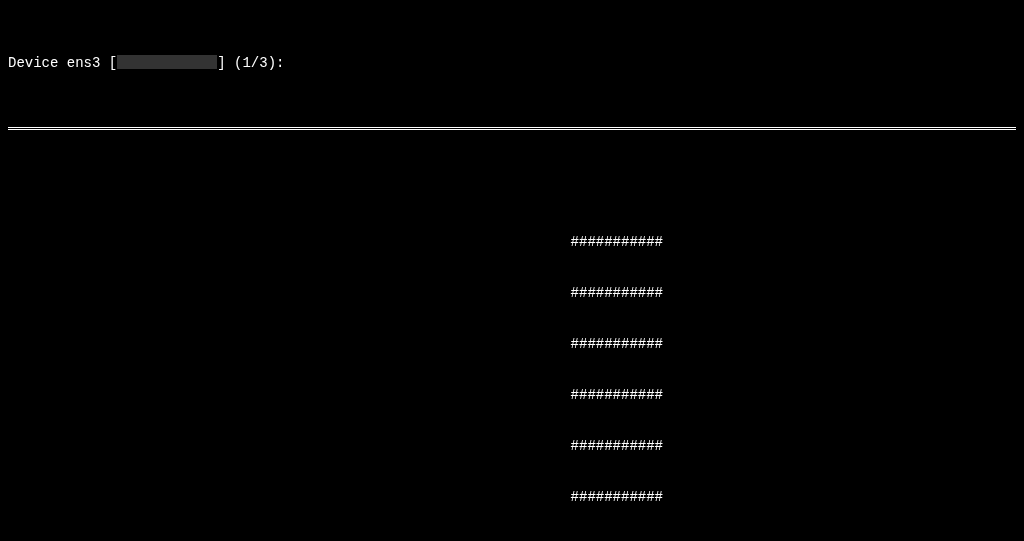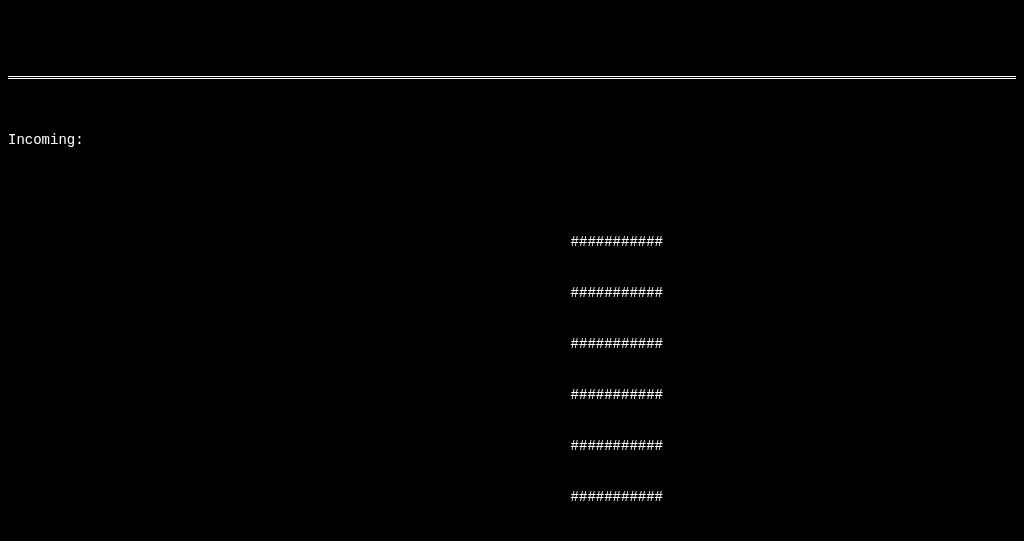--- a/index.html
+++ b/index.html
@@ -8,24 +8,26 @@
     .redact { display:inline-block; width:100px; height:14px; background:#333; vertical-align:middle; }
     .hr { border:none; border-top:3px double #fff; margin:4px 0 2px 0; }
     .row { display:flex; }
     .bars { width:655px; text-align:right; }
   </style>
 </head>
 <body>
 
 <div class="term">
 
+  <div class="row">
+    <span>Device </span><span>ens3</span><span> [</span><span class="redact"></span><span>] </span><span>(1/3):</span>
+  </div>
 
   <hr class="hr">
 
-  <div>Incoming:</div>
 
   <div>
     <div class="row"><div class="bars">###########</div></div>
     <div class="row"><div class="bars">###########</div></div>
     <div class="row"><div class="bars">###########</div></div>
     <div class="row"><div class="bars">###########</div></div>
     <div class="row"><div class="bars">###########</div></div>
     <div class="row"><div class="bars">###########</div></div>
     
     

